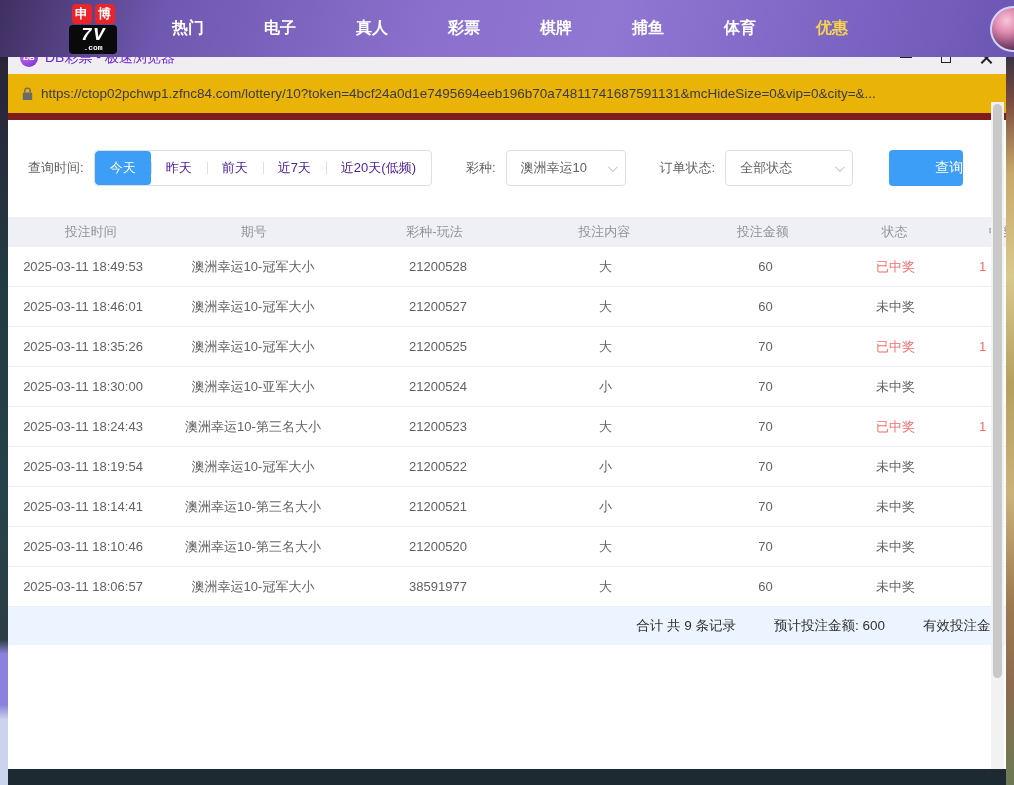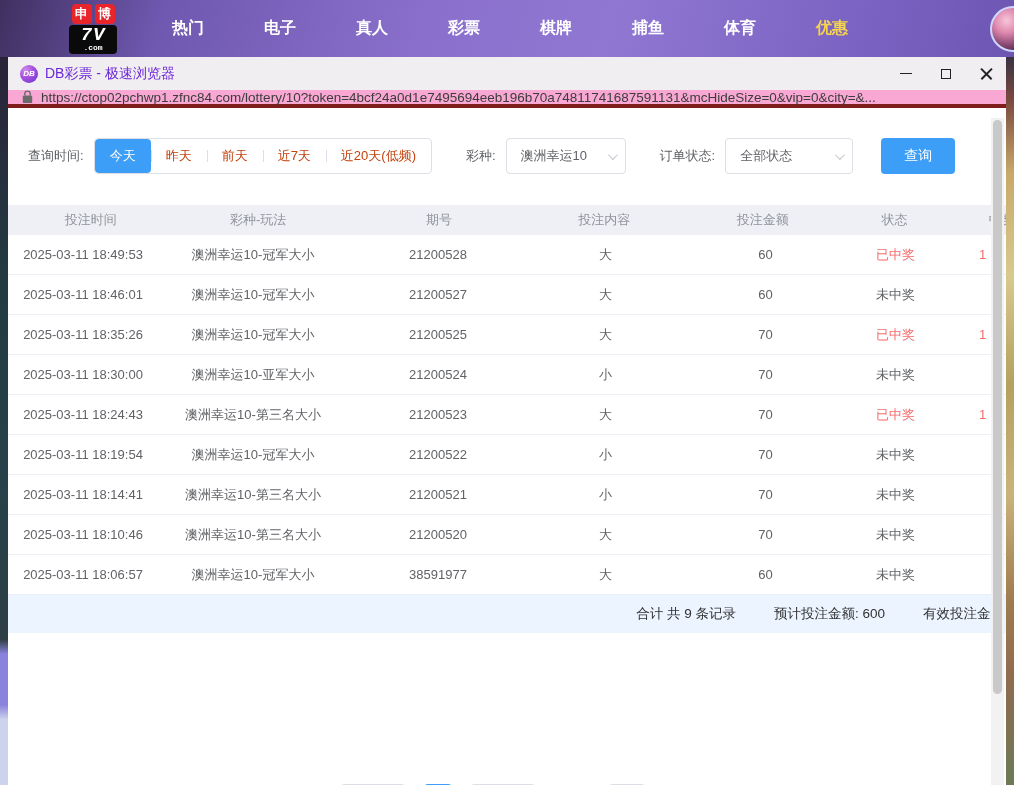--- a/index.html
+++ b/index.html
@@ -23,51 +23,51 @@
     background:radial-gradient(circle at 35% 30%,#f7c6d8 0%,#e08ab0 30%,#8a4a74 60%,#3a2240 85%,#241526 100%);
     border:2px solid #cfd6ff; }
 
   
   .desk-left { position:absolute; left:0; top:57px; width:8px; height:728px;
     background:linear-gradient(180deg,#2a2338 0%,#223a42 30%,#27424a 60%,#2c3e44 80%,#8a82dd 82%,#8a82dd 89%,#ccd3ec 91%,#ccd3ec 100%); }
   .desk-right { position:absolute; right:0; top:57px; width:8px; height:728px;
     background:linear-gradient(180deg,#3a3344 0%,#7a4a3f 6%,#c9a96a 16%,#d8c98d 30%,#b5a060 45%,#cbb27a 60%,#9e7a50 75%,#8e6b4f 86%,#6b7a55 100%); }
 
   
-  .window { position:absolute; left:8px; top:57px; width:998px; height:728px; background:#ffffff; overflow:hidden; }
+  .window { position:absolute; left:8px; top:41px; width:998px; height:728px; background:#ffffff; overflow:hidden; }
   .titlebar { height:33px; background:#f0eef1; display:flex; align-items:center; padding-left:12px; }
   .db-icon { width:18px; height:18px; border-radius:50%;
     background:radial-gradient(circle at 32% 28%,#d18ae8 0%,#a44fe0 45%,#7a3fd0 80%);
     color:#fff; font-size:8px; font-weight:bold; font-style:italic; display:flex; align-items:center; justify-content:center; margin-right:7px; }
   .win-title { font-size:14px; color:#6d28d9; flex:1; }
   .win-ctls { display:flex; height:100%; }
   .win-ctl { width:40px; height:100%; display:flex; align-items:center; justify-content:center; cursor:pointer; }
   .g-min { width:12px; height:0; border-top:1.5px solid #222; display:block; }
   .g-max { width:10px; height:10px; border:1.5px solid #222; display:block; }
   .g-close { position:relative; width:13px; height:13px; display:block; }
   .g-close::before,.g-close::after { content:""; position:absolute; left:-1px; top:5.5px; width:15px; height:1.5px; background:#222; }
   .g-close::before { transform:rotate(45deg); } .g-close::after { transform:rotate(-45deg); }
 
-  .urlbar { height:18px; background:#f9a8d4; border-bottom:4px solid #7f1d1d; display:flex; align-items:center; padding-left:14px; }
+  .urlbar { height:46px; background:#eab308; border-bottom:7px solid #7f1d1d; display:flex; align-items:center; padding-left:14px; }
   .lock { margin-right:8px; display:flex; }
   .url-text { font-size:13.5px; color:#3c3c3c; white-space:nowrap; }
 
   .content { position:relative; height:666px; background:#fff; }
 
   
   .tabs { display:flex; padding-left:18px; height:47px; align-items:center; border-bottom:1px solid #e9ecf2; }
   .tab { font-size:15px; color:#303133; margin-right:52px; cursor:pointer; position:relative; height:100%; display:flex; align-items:center; }
   .tab.active { color:#3a9bf0; }
   .tab.active::after { content:""; position:absolute; left:-2px; right:-2px; bottom:6px; height:3px; border-radius:2px; background:#3a9bf0; }
 
   
   .filters { display:flex; align-items:center; margin:30px 0 0 20px; height:36px; }
   .f-label { font-size:13px; color:#606266; margin-right:10px; }
   .seg { display:flex; border:1px solid #dcdfe6; border-radius:4px; height:36px; overflow:hidden; }
-  .seg-item { font-size:13px; color:#c2410c; padding:0 15px; height:100%; display:flex; align-items:center; cursor:pointer; position:relative; }
+  .seg-item { font-size:13px; color:#4c1d95; padding:0 15px; height:100%; display:flex; align-items:center; cursor:pointer; position:relative; }
   .seg-item + .seg-item::before { content:""; position:absolute; left:0; top:11px; bottom:11px; width:1px; background:#dcdfe6; }
   .seg-item.active { background:#3d9ef7; color:#fff; border-radius:4px; }
   .seg-item.active::before { display:none; }
   .sel { display:flex; align-items:center; justify-content:space-between; border:1px solid #dcdfe6; border-radius:4px; height:36px; padding:0 10px 0 14px; font-size:13px; color:#606266; cursor:pointer; }
   .sel .chev { width:7px; height:7px; border-right:1.5px solid #c0c4cc; border-bottom:1.5px solid #c0c4cc; transform:rotate(45deg) translateY(-2px); margin-left:10px; }
   .btn-query { background:#3d9ef7; color:#fff; font-size:14px; border:none; border-radius:4px; height:36px; width:74px; cursor:pointer; }
 
   
   .tbl { margin-top:31px; width:1060px; }
   .trow { display:flex; align-items:center; }
@@ -170,28 +170,28 @@
         <span class="f-label" style="margin-left:34px;">彩种:</span>
         <div class="sel" style="width:120px;">
           <span>澳洲幸运10</span>
           <span class="chev"></span>
         </div>
         <span class="f-label" style="margin-left:34px;">订单状态:</span>
         <div class="sel" style="width:128px;">
           <span>全部状态</span>
           <span class="chev"></span>
         </div>
-        <button class="btn-query" style="margin-left:28px;">查询</button>
+        <button class="btn-query" style="margin-left:36px;text-align:right;">查询</button>
       </div>
 
       <div class="tbl">
         <div class="trow thead">
           <span class="cell c1">投注时间</span>
+          <span class="cell c3">期号</span>
           <span class="cell c2">彩种-玩法</span>
-          <span class="cell c3">期号</span>
           <span class="cell c4">投注内容</span>
           <span class="cell c5">投注金额</span>
           <span class="cell c6">状态</span>
           <span class="cell c7">中奖金额</span>
         </div>
         <div id="rows-host">
             <div class="trow tbody-row">
               <span class="cell c1">2025-03-11 18:49:53</span>
               <span class="cell c2">澳洲幸运10-冠军大小</span>
               <span class="cell c3">21200528</span>

